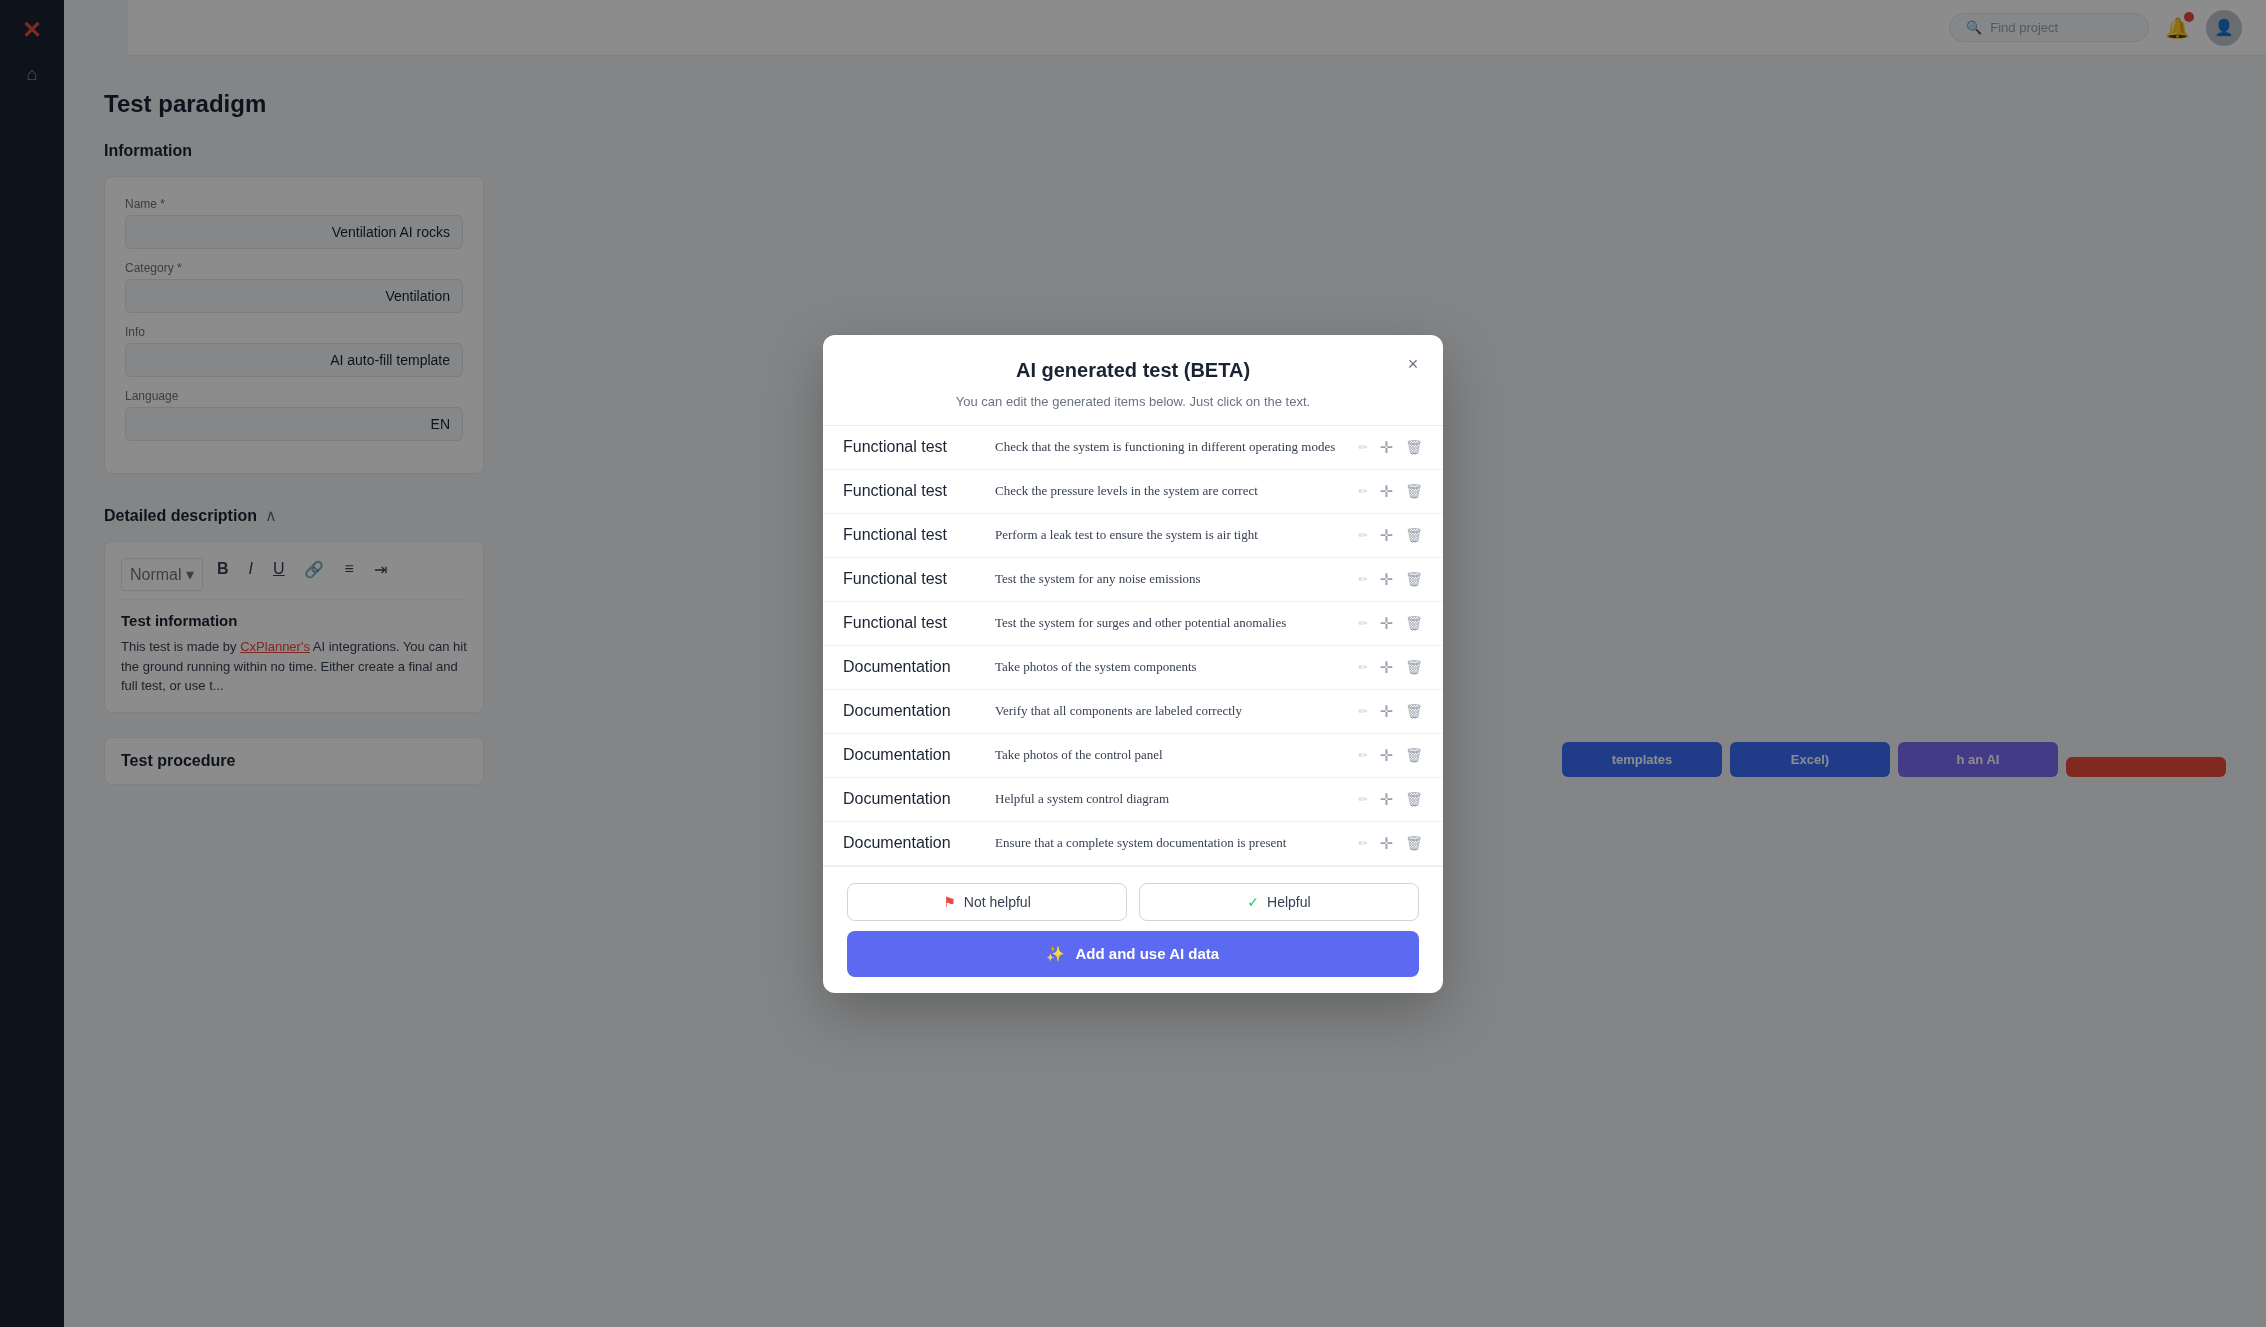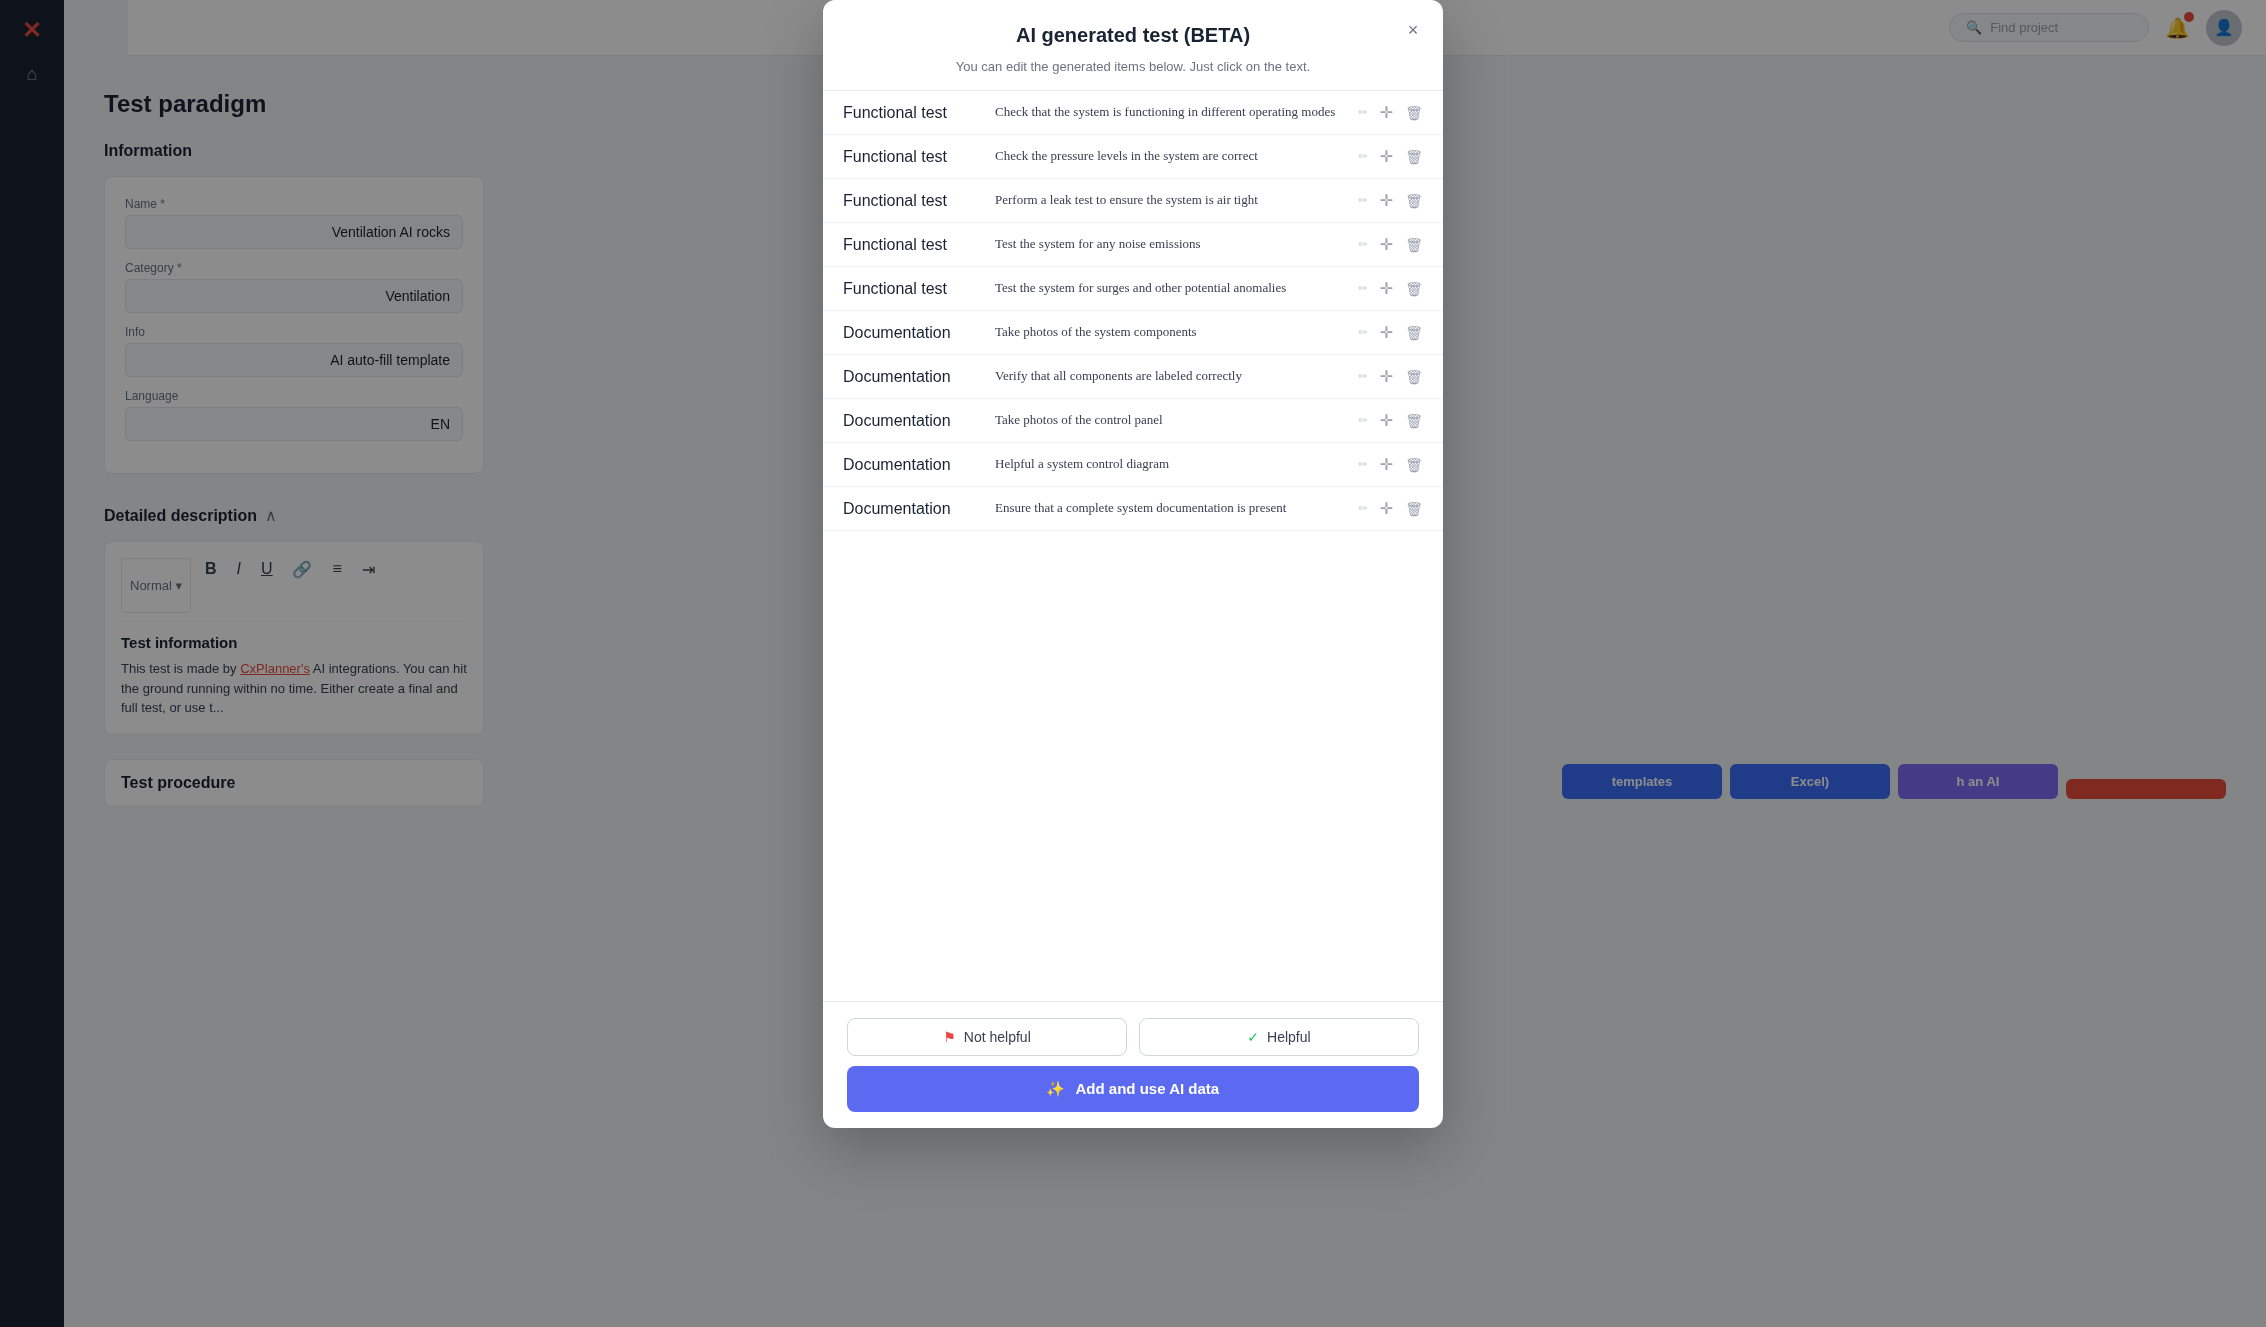--- a/index.html
+++ b/index.html
@@ -115,20 +115,21 @@
       text-align: right;
     }
 
     
     .overlay {
       position: fixed;
       inset: 0;
       background: rgba(0,0,0,0.45);
       z-index: 100;
       display: flex;
+      align-items: center;
       justify-content: center;
     }
 
     
     .modal {
       background: #fff;
       border-radius: 12px;
       width: 620px;
       max-height: 85vh;
       display: flex;
@@ -348,21 +349,21 @@
             <div class="field-value">EN</div>
           </div>
 
           <div style="margin-top: 32px;">
             <div style="display:flex; align-items:center; gap:8px; margin-bottom:16px;">
               <div class="section-title" style="margin-bottom:0;">Detailed description</div>
               <span style="font-size:16px; color:#6b7280;">∧</span>
             </div>
             <div style="background:#fff; border:1px solid #e8eaed; border-radius:8px; padding:16px; width:380px;">
               <div style="display:flex; gap:8px; margin-bottom:12px; border-bottom:1px solid #f0f2f5; padding-bottom:8px;">
-                <span style="font-size:13px; color:#6b7280; border:1px solid #e0e3e9; border-radius:4px; padding:19px 8px;">Normal ▾</span>
+                <span style="font-size:16px; color:#6b7280; border:1px solid #e0e3e9; border-radius:4px; padding:6px 8px;">Normal ▾</span>
                 <span style="font-weight:bold; color:#374151; cursor:pointer; padding:2px 6px;">B</span>
                 <span style="font-style:italic; color:#374151; cursor:pointer; padding:2px 6px;">I</span>
                 <span style="text-decoration:underline; color:#374151; cursor:pointer; padding:2px 6px;">U</span>
                 <span style="color:#374151; cursor:pointer; padding:2px 6px;">🔗</span>
                 <span style="color:#374151; cursor:pointer; padding:2px 6px;">≡</span>
                 <span style="color:#374151; cursor:pointer; padding:2px 6px;">⇥</span>
               </div>
               <div style="font-size:15px; font-weight:700; color:#1a2332; margin-bottom:8px;">Test information</div>
               <div style="font-size:13px; color:#374151; line-height:1.5;">
                 This test is made by <span style="color:#e74c3c; text-decoration:underline;">CxPlanner's</span> AI integrations. You can hit the ground running within no time. Either create a final and full test, or use t...

